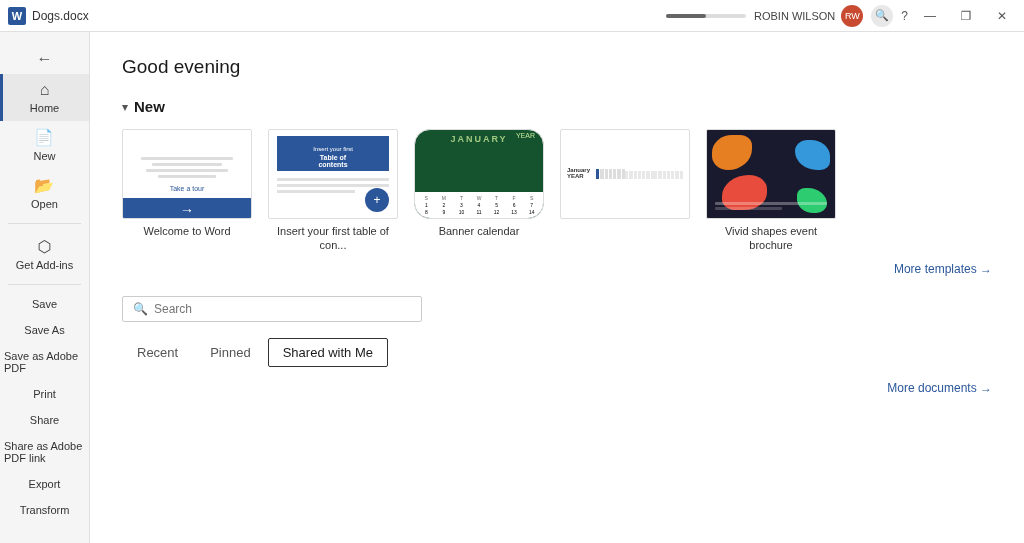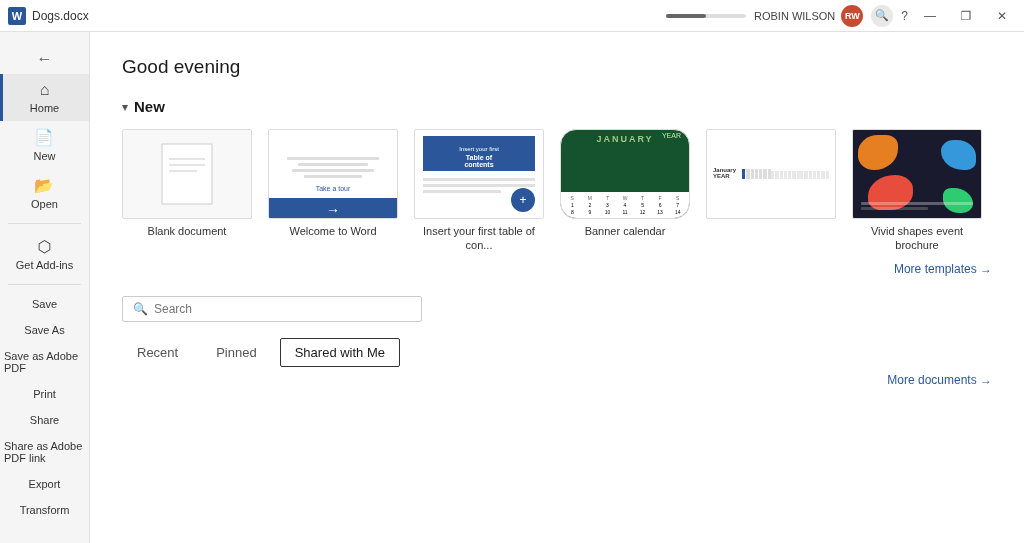--- a/index.html
+++ b/index.html
@@ -14,21 +14,21 @@
       justify-content: space-between;
       padding: 0 8px;
       border-bottom: 1px solid #e0e0e0;
       flex-shrink: 0;
     }
     .title-bar-left { display: flex; align-items: center; gap: 6px; }
     .title-bar-logo { width: 18px; height: 18px; background: #2b579a; display: flex; align-items: center; justify-content: center; color: white; font-size: 11px; font-weight: bold; border-radius: 2px; }
     .title-bar-filename { font-size: 12px; color: #333; }
     .title-bar-right { display: flex; align-items: center; gap: 8px; }
     .user-info { display: flex; align-items: center; gap: 6px; font-size: 11px; color: #444; }
-    .user-avatar { width: 22px; height: 22px; background: #c84b31; border-radius: 50%; display: flex; align-items: center; justify-content: center; color: white; font-size: 9px; font-weight: bold; }
+    .user-avatar { width: 22px; height: 22px; background: #c84b31; border-radius: 50%; display: flex; align-items: center; justify-content: center; color: white; font-size: 9px; font-weight: normal; }
     .title-btn { width: 28px; height: 20px; display: flex; align-items: center; justify-content: center; font-size: 12px; color: #555; cursor: pointer; border-radius: 3px; }
     .progress-bar-container { display: flex; align-items: center; gap: 4px; }
     .progress-bar { width: 80px; height: 4px; background: #ddd; border-radius: 2px; }
     .progress-fill { width: 50%; height: 100%; background: #666; border-radius: 2px; }
     .search-icon-circle { width: 22px; height: 22px; border-radius: 50%; background: #e8e8e8; display: flex; align-items: center; justify-content: center; font-size: 11px; cursor: pointer; }
     .help-btn { font-size: 12px; color: #555; cursor: pointer; }
 
     
     .app-body { display: flex; flex: 1; overflow: hidden; }
 
@@ -167,21 +167,21 @@
       gap: 6px;
     }
     .search-box input {
       border: none;
       outline: none;
       font-size: 12px;
       flex: 1;
     }
 
     
-    .tabs { display: flex; gap: 6px; margin-bottom: 4px; border-bottom: 1px solid transparent; }
+    .tabs { display: flex; gap: 0; margin-bottom: 12px; border-bottom: 1px solid transparent; }
     .tab {
       padding: 6px 14px;
       font-size: 13px;
       color: #555;
       cursor: pointer;
       border: 1px solid transparent;
       border-radius: 0;
       margin-right: 2px;
     }
     .tab.active {
@@ -290,31 +290,20 @@
 
     <h1 class="greeting">Good evening</h1>
 
     <div class="section-header">
       <span class="chevron">▾</span>
       <span class="section-title">New</span>
     </div>
 
     <div class="templates-grid">
 
-      <div class="template-item">
-        <div class="template-thumb blank-thumb">
-          <svg width="60" height="70" viewBox="0 0 60 70">
-            <rect x="5" y="5" width="50" height="60" fill="white" stroke="#ccc" stroke-width="1"></rect>
-            <line x1="12" y1="20" x2="48" y2="20" stroke="#ddd" stroke-width="1.5"></line>
-            <line x1="12" y1="26" x2="48" y2="26" stroke="#ddd" stroke-width="1.5"></line>
-            <line x1="12" y1="32" x2="40" y2="32" stroke="#ddd" stroke-width="1.5"></line>
-          </svg>
-        </div>
-        <span class="template-label">Blank document</span>
-      </div>
 
       <div class="template-item">
         <div class="template-thumb welcome-thumb">
           <div style="width:100%; height:100%; display:flex; flex-direction:column; align-items:center; justify-content:center; gap:3px; padding:6px;">
             <div style="height:3px; width:80%; background:#ddd; border-radius:1px;"></div>
             <div style="height:3px; width:60%; background:#ddd; border-radius:1px;"></div>
             <div style="height:3px; width:70%; background:#ddd; border-radius:1px;"></div>
             <div style="height:3px; width:50%; background:#ddd; border-radius:1px;"></div>
             <div style="font-size:7px; color:#2b579a; margin-top:4px;">Take a tour</div>
           </div>

